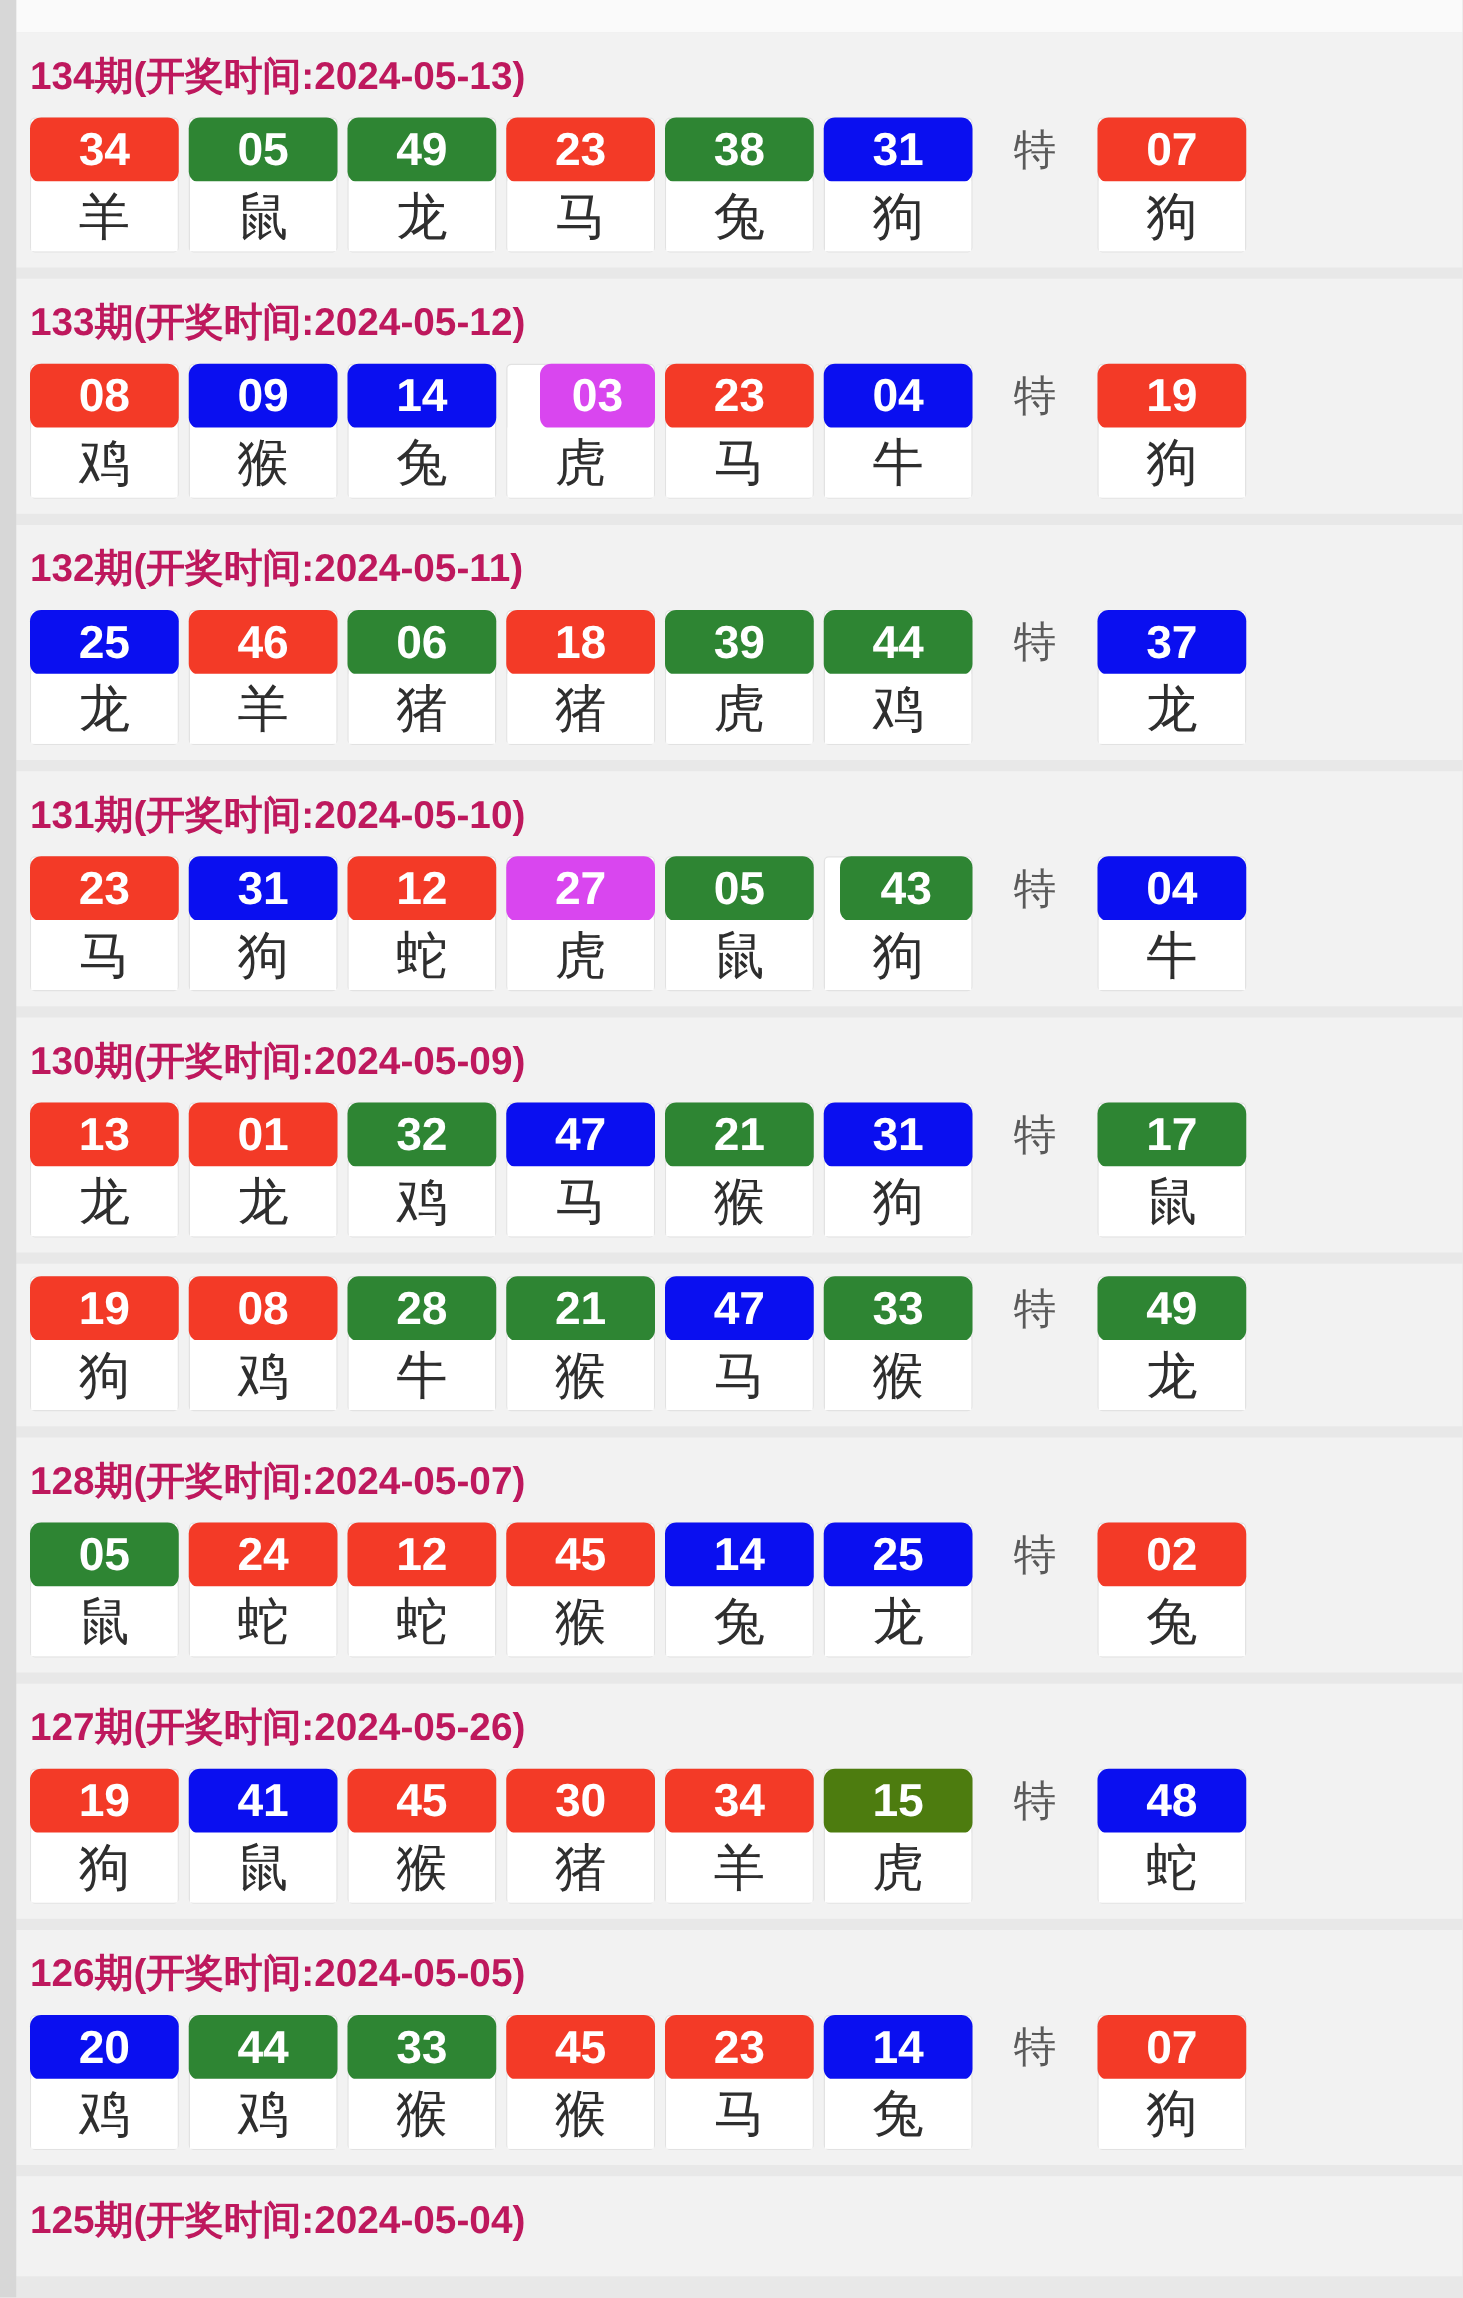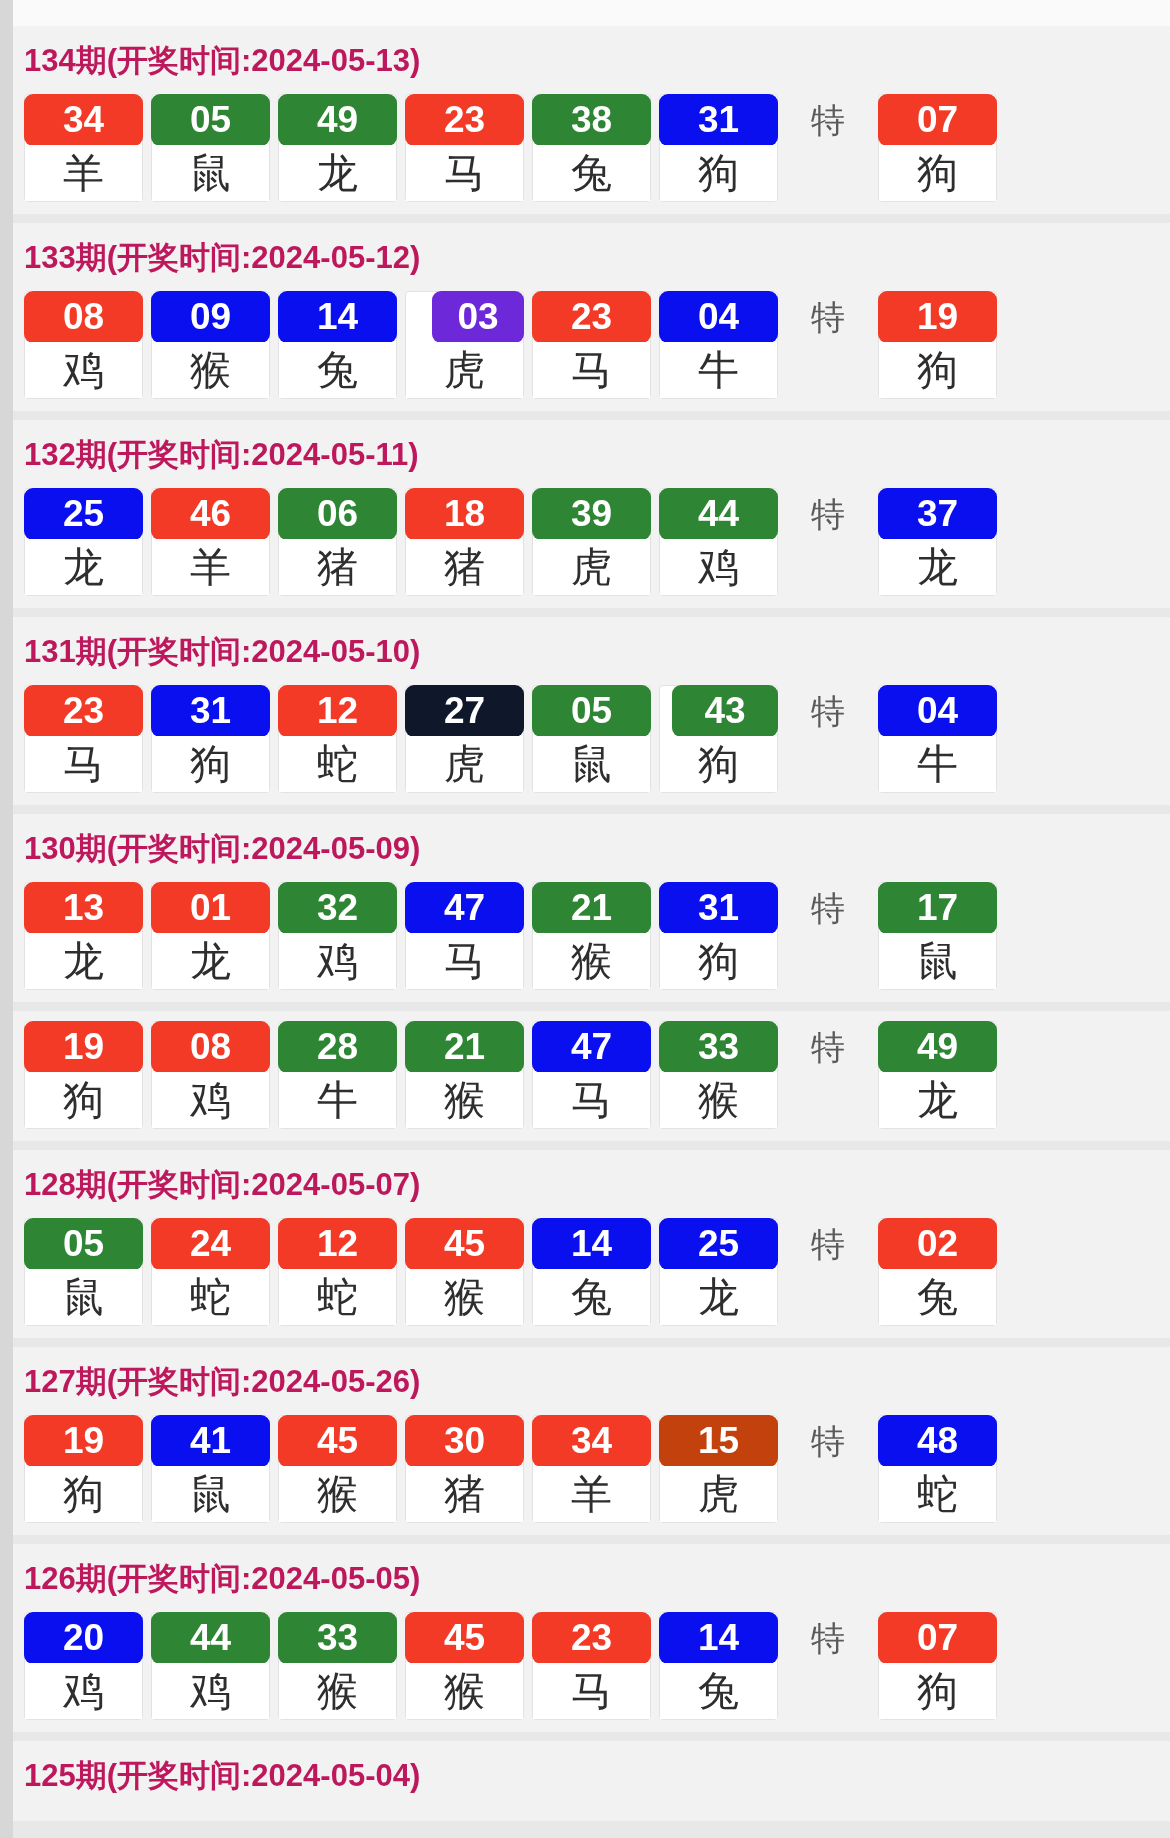--- a/index.html
+++ b/index.html
@@ -117,21 +117,21 @@
   </div>
           <div class="cell">
     <div class="num" style="background: rgb(10, 15, 240);">09</div>
     <div class="animal">猴</div>
   </div>
           <div class="cell">
     <div class="num" style="background: rgb(10, 15, 240);">14</div>
     <div class="animal">兔</div>
   </div>
           <div class="cell">
-    <div class="num" style="background: #6d28d9; margin-left: 26px;">03</div>
+    <div class="num" style="background: #d946ef; margin-left: 26px;">03</div>
     <div class="animal">虎</div>
   </div>
           <div class="cell">
     <div class="num" style="background: rgb(243, 58, 39);">23</div>
     <div class="animal">马</div>
   </div>
           <div class="cell">
     <div class="num" style="background: rgb(10, 15, 240);">04</div>
     <div class="animal">牛</div>
   </div>
@@ -185,21 +185,21 @@
   </div>
           <div class="cell">
     <div class="num" style="background: rgb(10, 15, 240);">31</div>
     <div class="animal">狗</div>
   </div>
           <div class="cell">
     <div class="num" style="background: rgb(243, 58, 39);">12</div>
     <div class="animal">蛇</div>
   </div>
           <div class="cell">
-    <div class="num" style="background: #0f172a;">27</div>
+    <div class="num" style="background: #d946ef;">27</div>
     <div class="animal">虎</div>
   </div>
           <div class="cell">
     <div class="num" style="background: rgb(46, 133, 51);">05</div>
     <div class="animal">鼠</div>
   </div>
           <div class="cell">
     <div class="num" style="background: rgb(46, 133, 51); margin-left: 12px;">43</div>
     <div class="animal">狗</div>
   </div>
@@ -328,21 +328,21 @@
   </div>
           <div class="cell">
     <div class="num" style="background: rgb(243, 58, 39);">30</div>
     <div class="animal">猪</div>
   </div>
           <div class="cell">
     <div class="num" style="background: rgb(243, 58, 39);">34</div>
     <div class="animal">羊</div>
   </div>
           <div class="cell">
-    <div class="num" style="background: #c2410c;">15</div>
+    <div class="num" style="background: #4d7c0f;">15</div>
     <div class="animal">虎</div>
   </div>
           <div class="te">特</div>
           <div class="cell special">
     <div class="num" style="background: rgb(10, 15, 240);">48</div>
     <div class="animal">蛇</div>
   </div>
         </div>
   </section>
       <section class="section">

